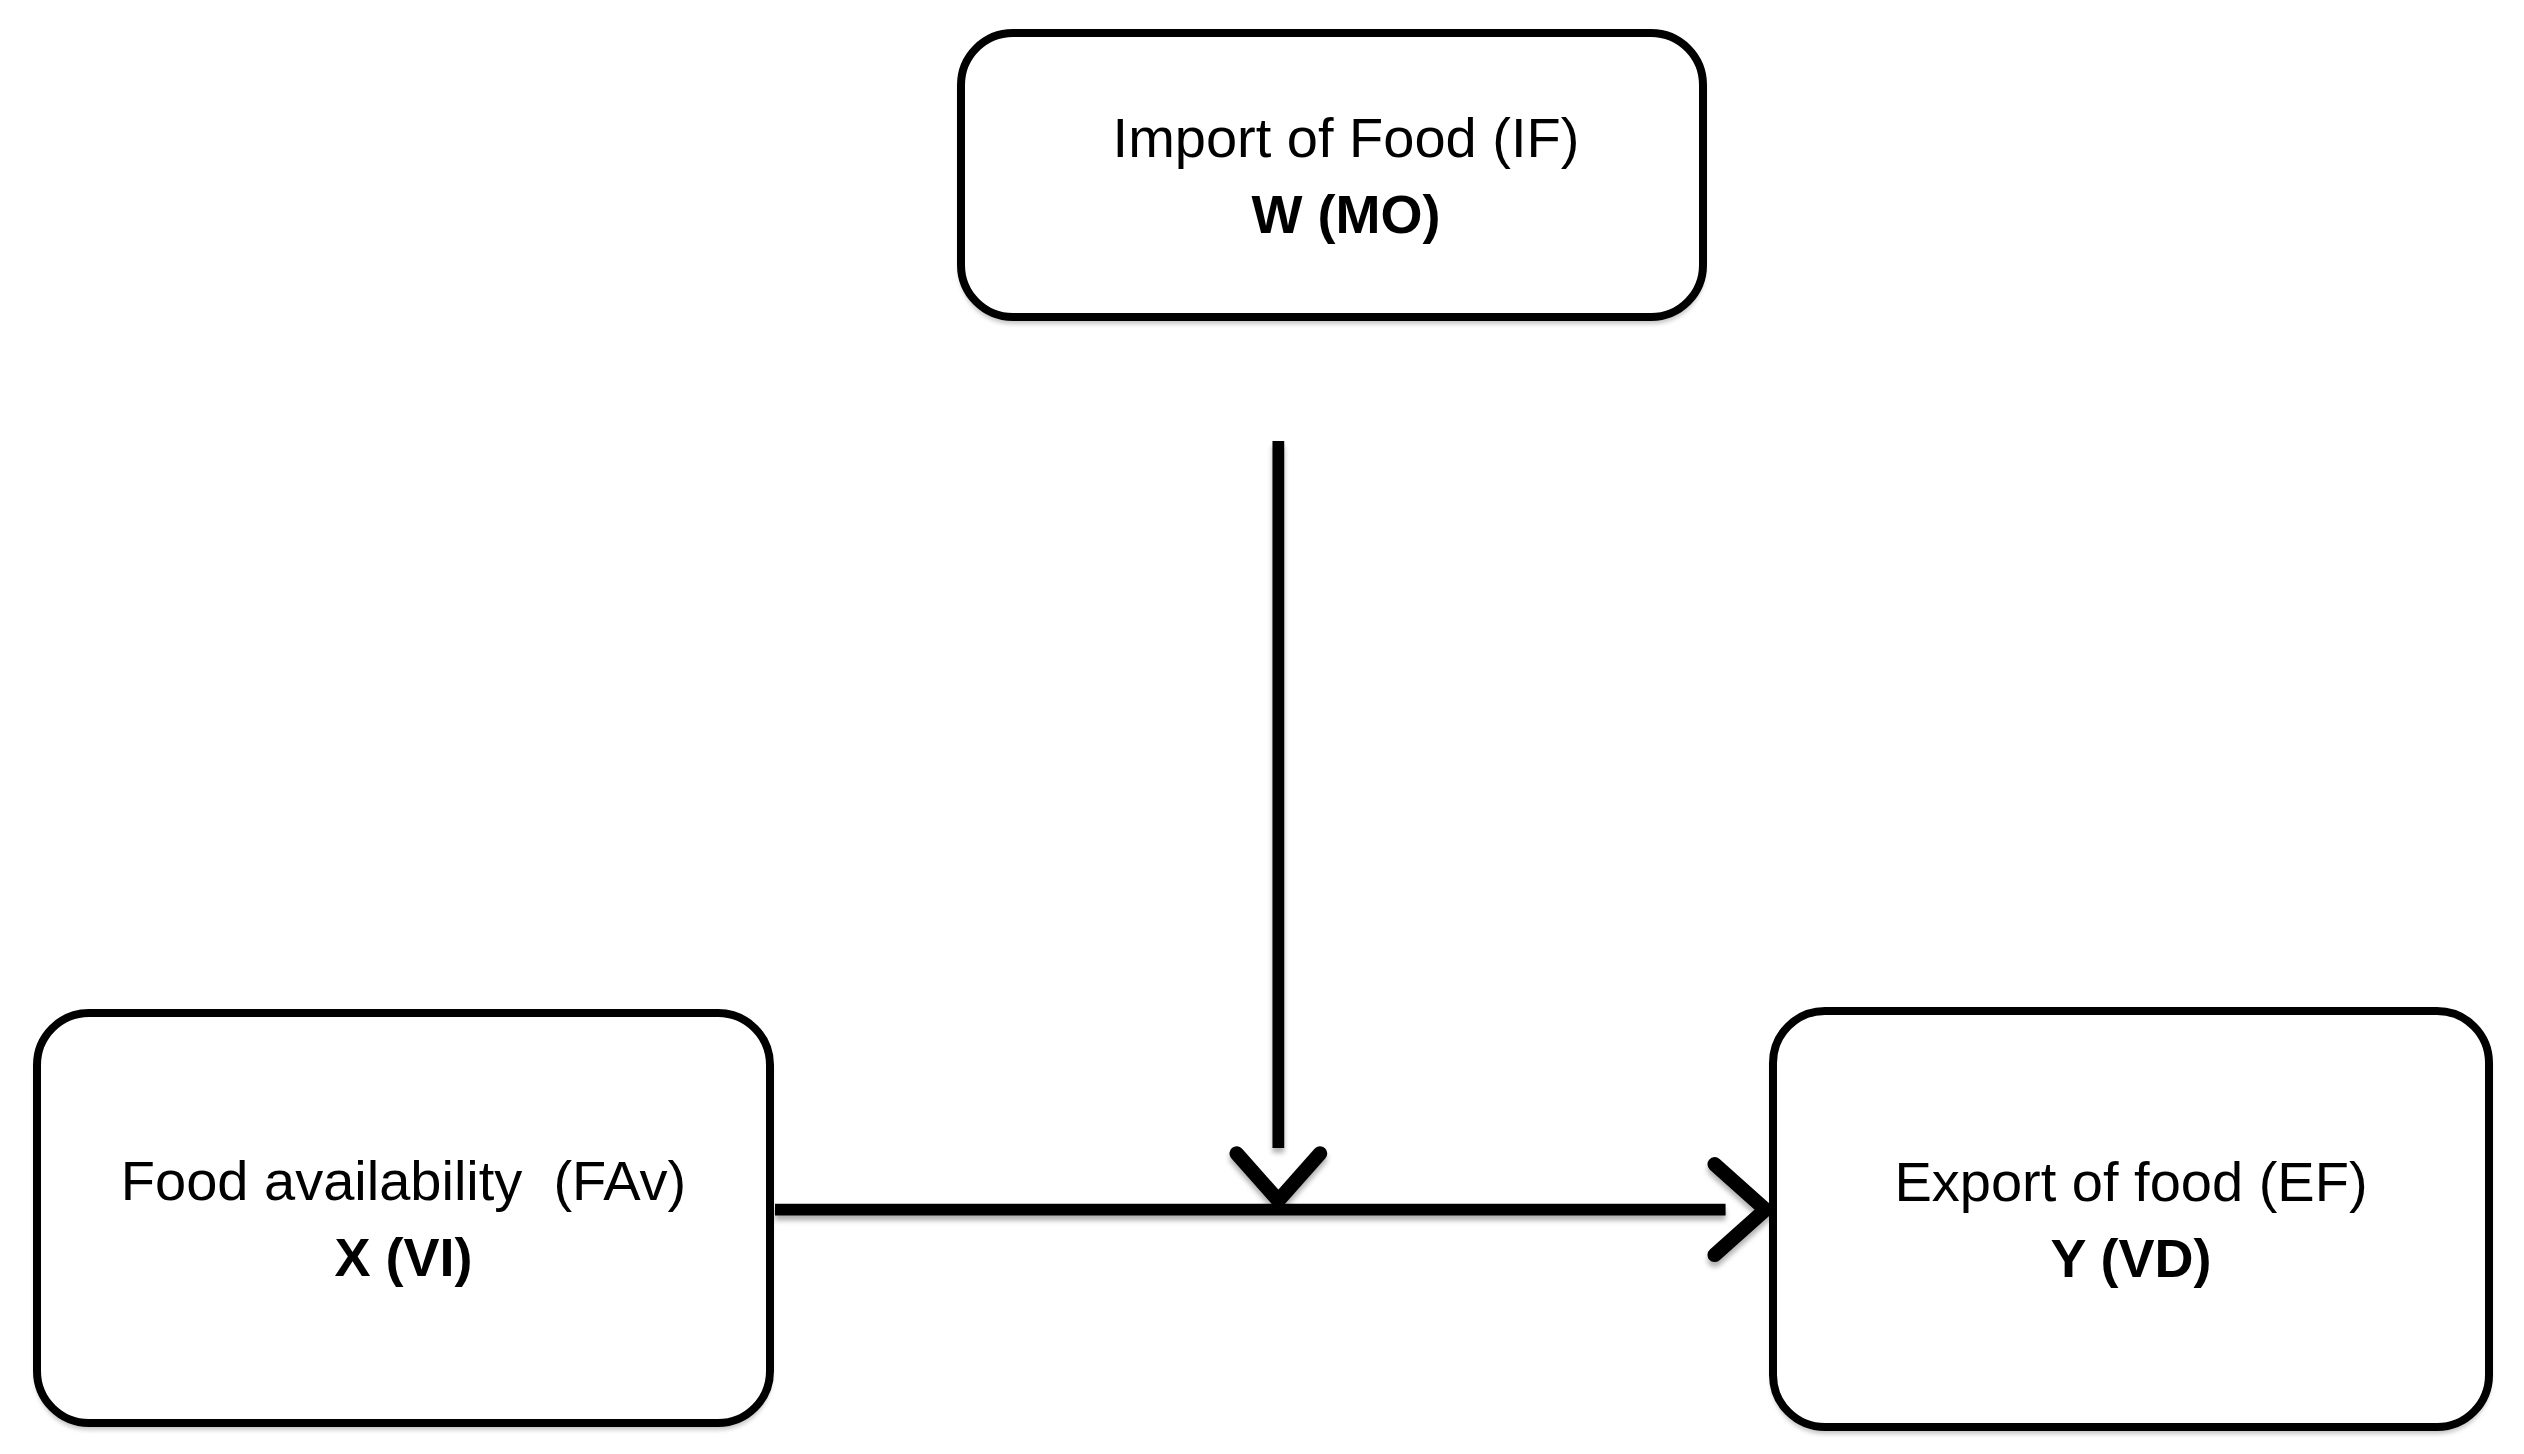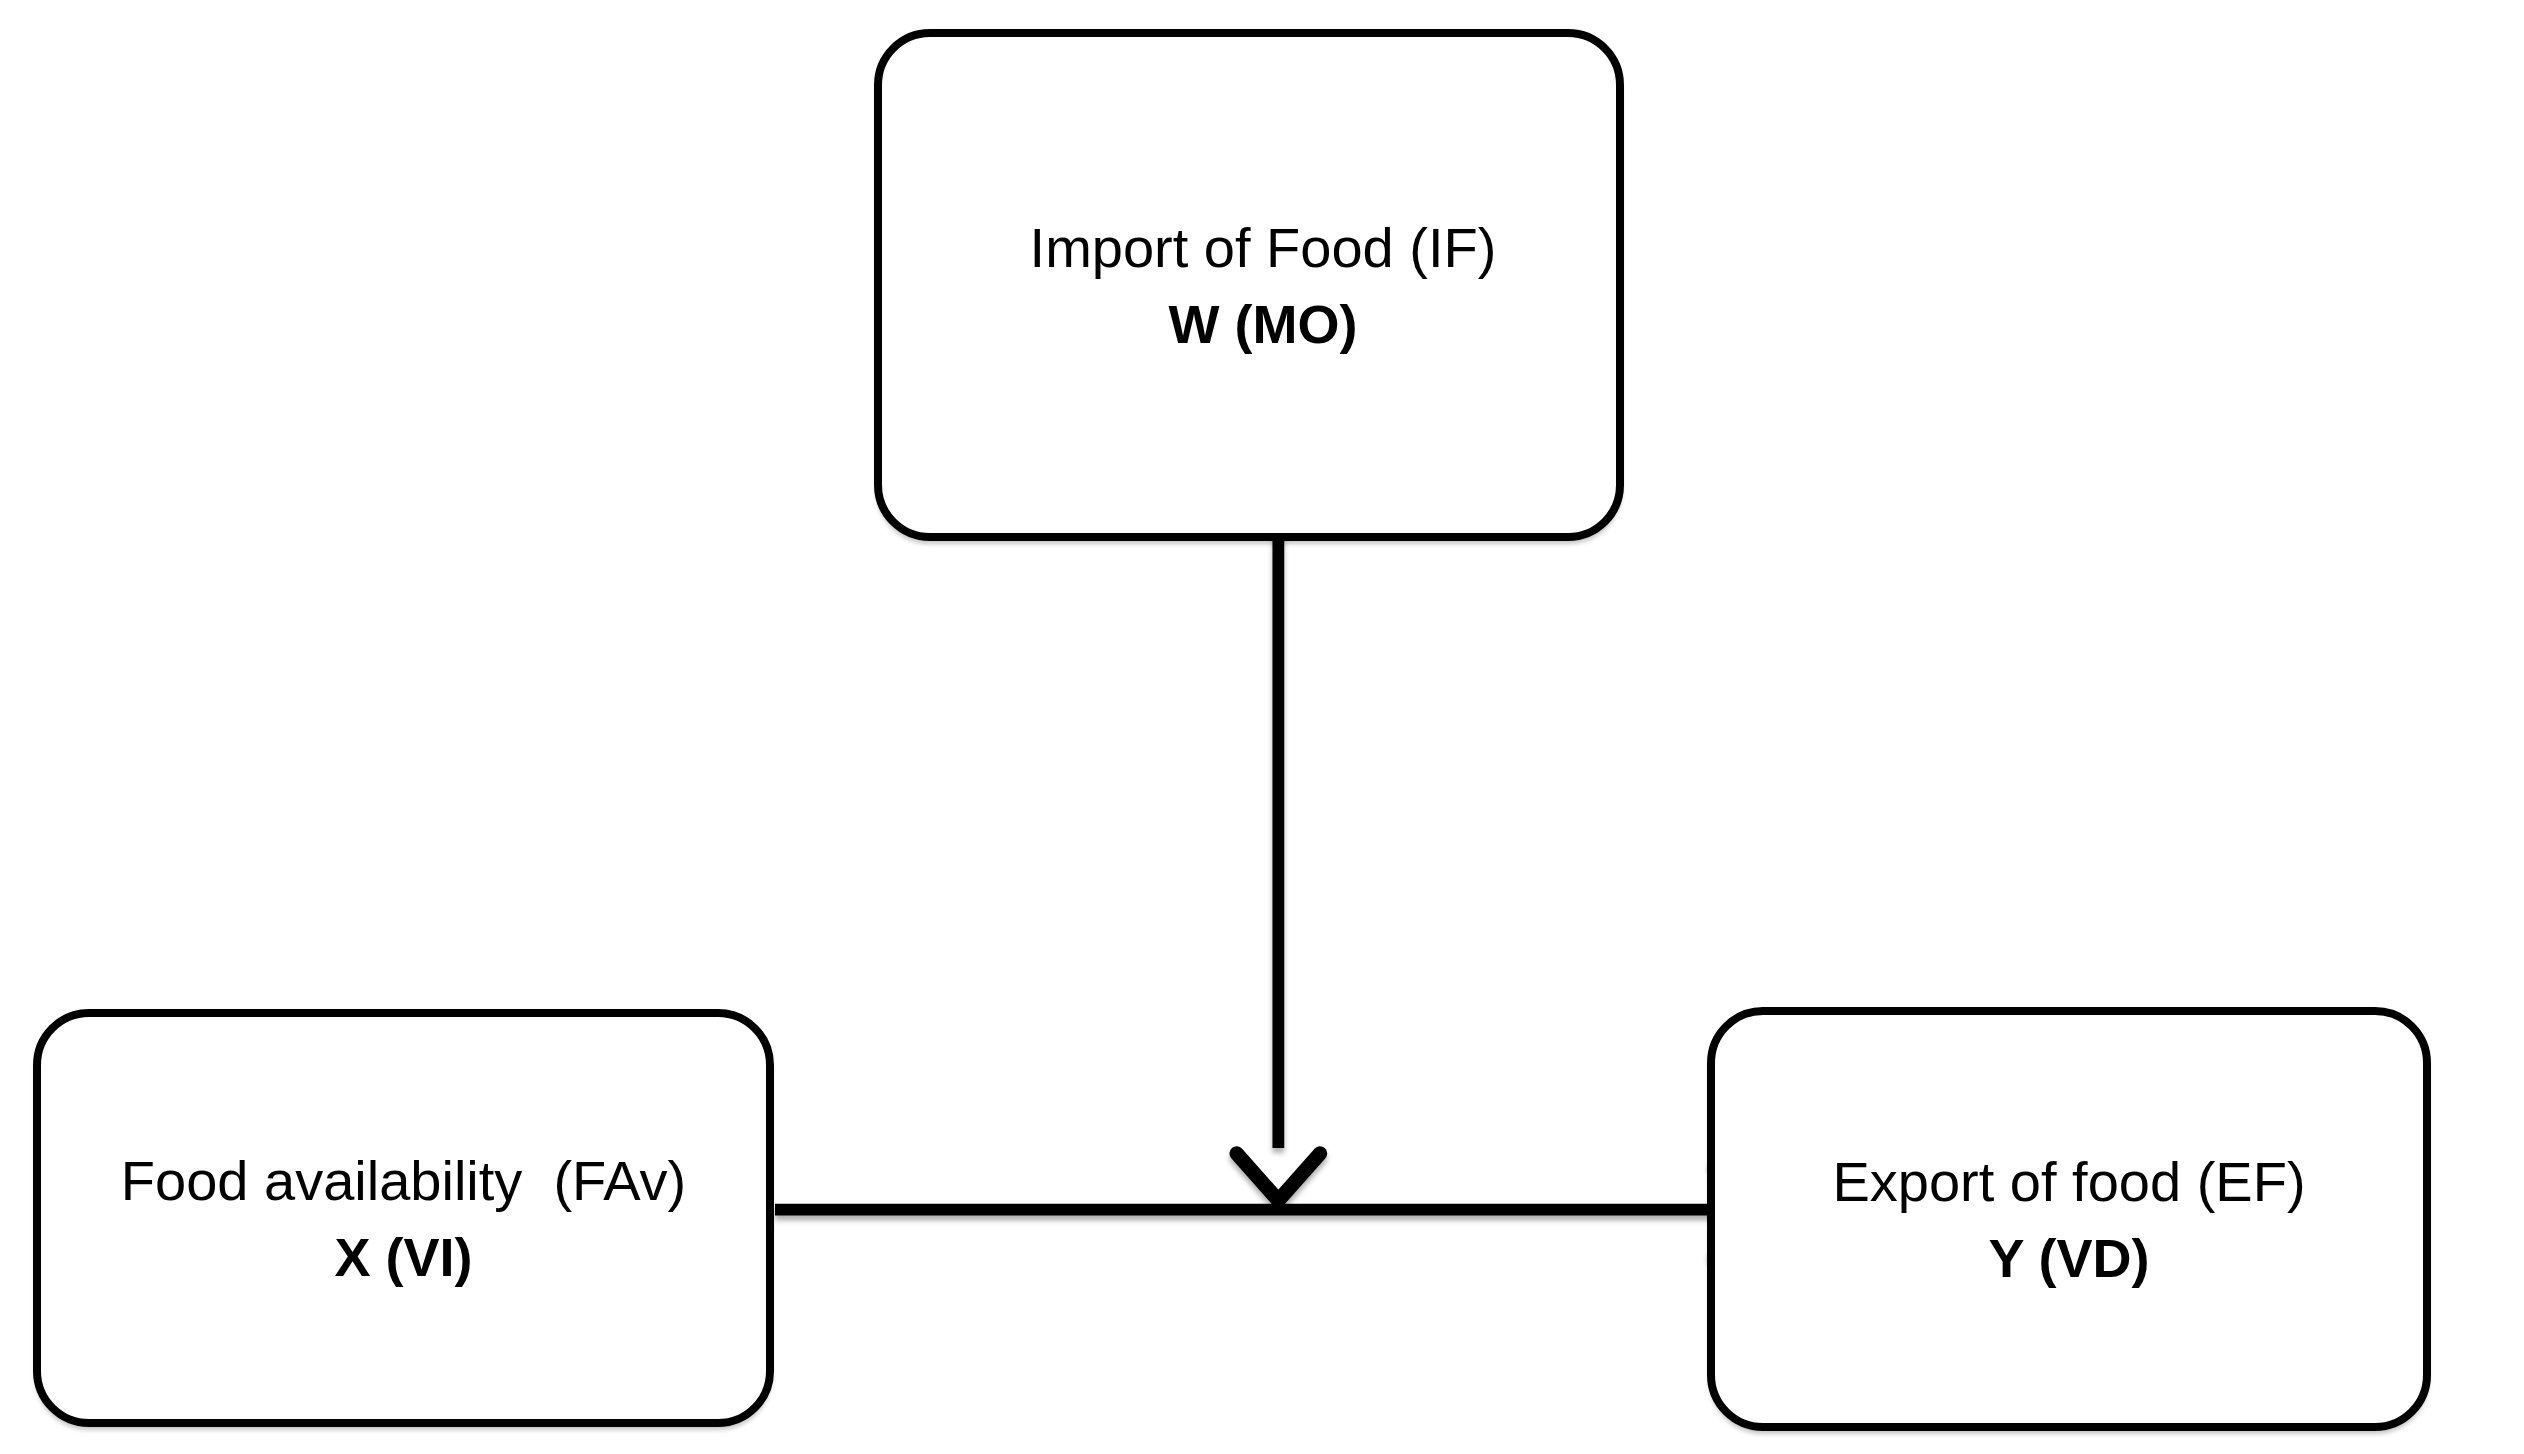--- a/index.html
+++ b/index.html
@@ -54,23 +54,23 @@
     font-size: 56px;
     line-height: 1.25;
     white-space: pre-wrap;
   }
   .node-code {
     font-size: 54px;
     line-height: 1.2;
     font-weight: 700;
     white-space: pre-wrap;
   }
-  .node-moderator  { left: 874px; top: 29px;   width: 750px; height: 512px; padding-left: 28px; }
+  .node-moderator  { left: 957px; top: 29px;   width: 750px; height: 292px; padding-left: 28px; }
   .node-independent{ left: 33px;   top: 1009px; width: 741px; height: 418px; text-align: right; }
-  .node-dependent  { left: 1707px; top: 1007px; width: 724px; height: 424px; }
+  .node-dependent  { left: 1769px; top: 1007px; width: 724px; height: 424px; }
 </style>
 </head>
 <body>
 
 <div class="canvas">
 
   <svg class="arrows" viewBox="0 0 2789 1607" xmlns="http://www.w3.org/2000/svg" aria-hidden="true">
 
     <g>
       <line class="arrow-line" x1="856" y1="1336" x2="1906" y2="1336"></line>

